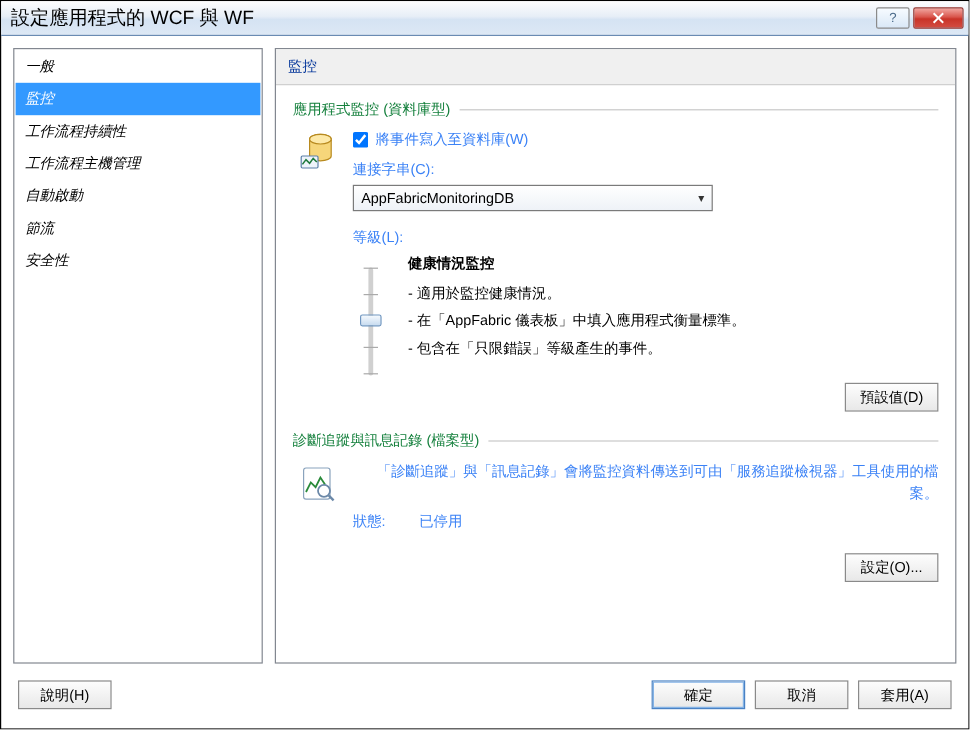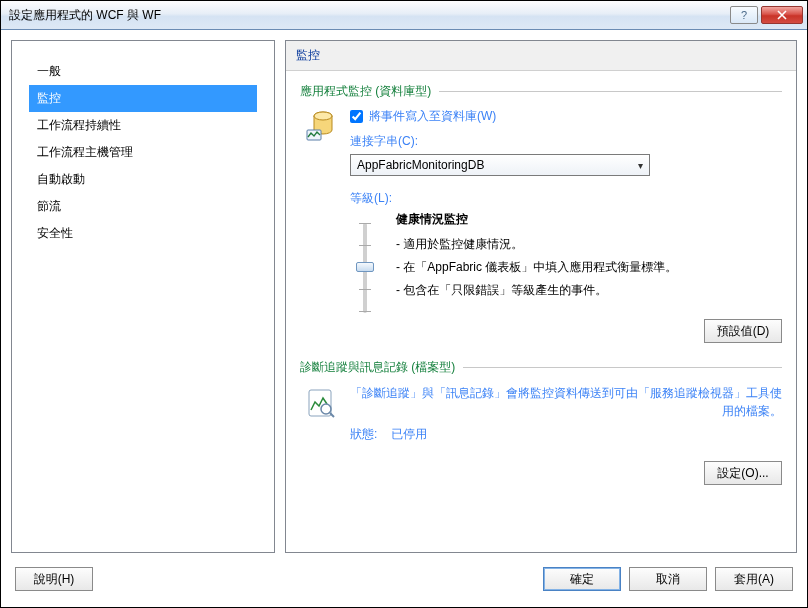--- a/index.html
+++ b/index.html
@@ -1,25 +1,25 @@
 <!DOCTYPE html>
 <html><head>
 <meta charset="utf-8">
 <style>
 * { box-sizing: border-box; margin: 0; padding: 0; }
 body { font-family: "Microsoft JhengHei", "Segoe UI", Tahoma, sans-serif; font-size: 12px; background: #fff; }
 .window { width: 808px; height: 608px; border: 1px solid #000; background: #fff; display: flex; flex-direction: column; }
 .titlebar { height: 29px; background: linear-gradient(to bottom, #fdfdfe, #e7eef7 45%, #d5e3f3 55%, #dde8f5); border-bottom: 1px solid #6a8bb3; display: flex; align-items: center; padding: 0 4px 0 8px; }
-.titlebar-text { flex: 1; color: #000; font-size: 12px; }
+.titlebar-text { flex: 1; color: #000; font-size: 16px; }
 .titlebar-buttons { display: flex; gap: 3px; }
 .tb-btn { width: 28px; height: 18px; border: 1px solid #8a8a8a; border-radius: 2px; display: flex; align-items: center; justify-content: center; font-size: 11px; background: linear-gradient(to bottom, #f7fbff, #dae8f7); color: #4a6a8a; }
 .tb-btn.close { width: 42px; background: linear-gradient(to bottom, #f1a7a1, #d9544b 45%, #c93328 55%, #d34c42); color: #fff; border-color: #953631; font-weight: bold; }
 .content { flex: 1; display: flex; flex-direction: column; padding: 10px; gap: 10px; }
 .main-row { flex: 1; display: flex; gap: 10px; min-height: 0; }
-.sidebar { width: 264px; border: 1px solid #828790; background: #fff; padding: 17px; overflow: auto; }
+.sidebar { width: 208px; border: 1px solid #828790; background: #fff; padding: 1px; overflow: auto; font-style: italic; }
 .side-item { padding: 5px 8px; cursor: default; color: #000; }
 .side-item.selected { background: #3399ff; color: #fff; }
 .rightpane { flex: 1; border: 1px solid #828790; background: #fff; display: flex; flex-direction: column; overflow: auto; }
 .pane-header { background: #f0f0f0; padding: 6px 10px; border-bottom: 1px solid #d0d0d0; color: #003399; font-size: 12px; }
 .pane-body { padding: 12px 14px 12px 14px; flex: 1; overflow: auto; }
 .fieldset { border: none; margin-bottom: 16px; }
 .fieldset-legend { display: flex; align-items: center; margin-bottom: 8px; color: #15803d; }
 .fieldset-legend .line { flex: 1; height: 1px; background: #c8c8c8; margin-left: 8px; }
 .fs-body { display: flex; gap: 10px; }
 .fs-icon { width: 40px; display: flex; align-items: flex-start; justify-content: center; padding-top: 2px; }
@@ -33,21 +33,21 @@
 .slider-col { width: 30px; display: flex; flex-direction: column; align-items: center; padding-top: 6px; }
 .slider-track { width: 4px; height: 90px; background: #d0d0d0; position: relative; border-radius: 2px; margin-top: 6px; }
 .slider-tick { position: absolute; left: -4px; width: 12px; height: 1px; background: #aaa; }
 .slider-thumb { position: absolute; left: -7px; width: 18px; height: 10px; background: linear-gradient(to bottom, #f5f9fd, #c8dcf0); border: 1px solid #6f96c0; border-radius: 2px; }
 .slider-desc { flex: 1; }
 .slider-title { font-weight: bold; margin-bottom: 8px; }
 .bullet { margin-bottom: 6px; padding-left: 10px; text-indent: -10px; }
 .btn { min-width: 78px; height: 24px; border: 1px solid #8a8a8a; background: linear-gradient(to bottom, #fdfdfd, #e8e8e8); padding: 0 0; font-size: 12px; cursor: default; white-space: nowrap; }
 .btn.default { border: 1px solid #4a82c4; box-shadow: 0 0 0 1px #84b3e6 inset; }
 .btn-row-right { display: flex; justify-content: flex-end; margin-top: 6px; }
-.status-row { display: flex; gap: 14px; margin-top: 6px; align-items: flex-end; }
+.status-row { display: flex; gap: 28px; margin-top: 6px; align-items: flex-end; }
 .bottom-bar { display: flex; align-items: center; padding: 4px 4px 6px 4px; gap: 8px; }
 .bottom-bar .spacer { flex: 1; }
 .icon-svg { width: 34px; height: 34px; }
 </style>
 </head>
 <body>
 
 <div class="window">
   <div class="titlebar">
     <span class="titlebar-text">設定應用程式的 WCF 與 WF</span>

